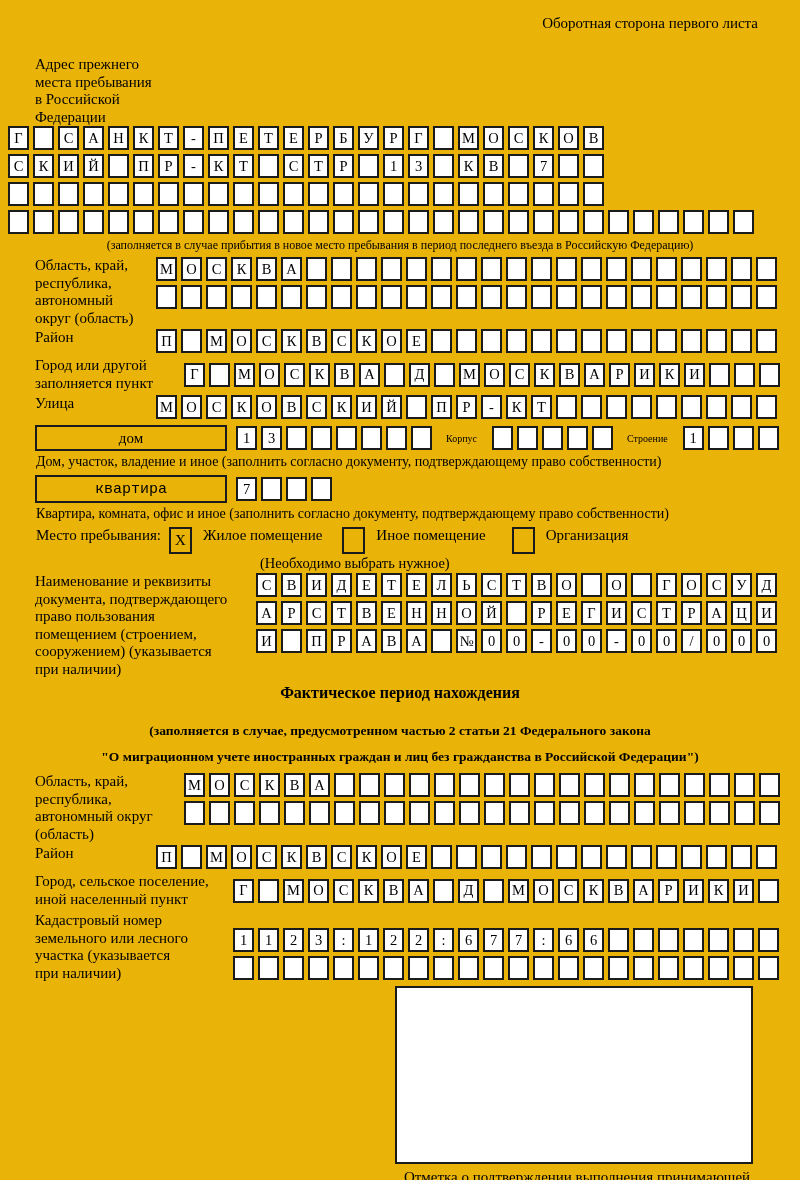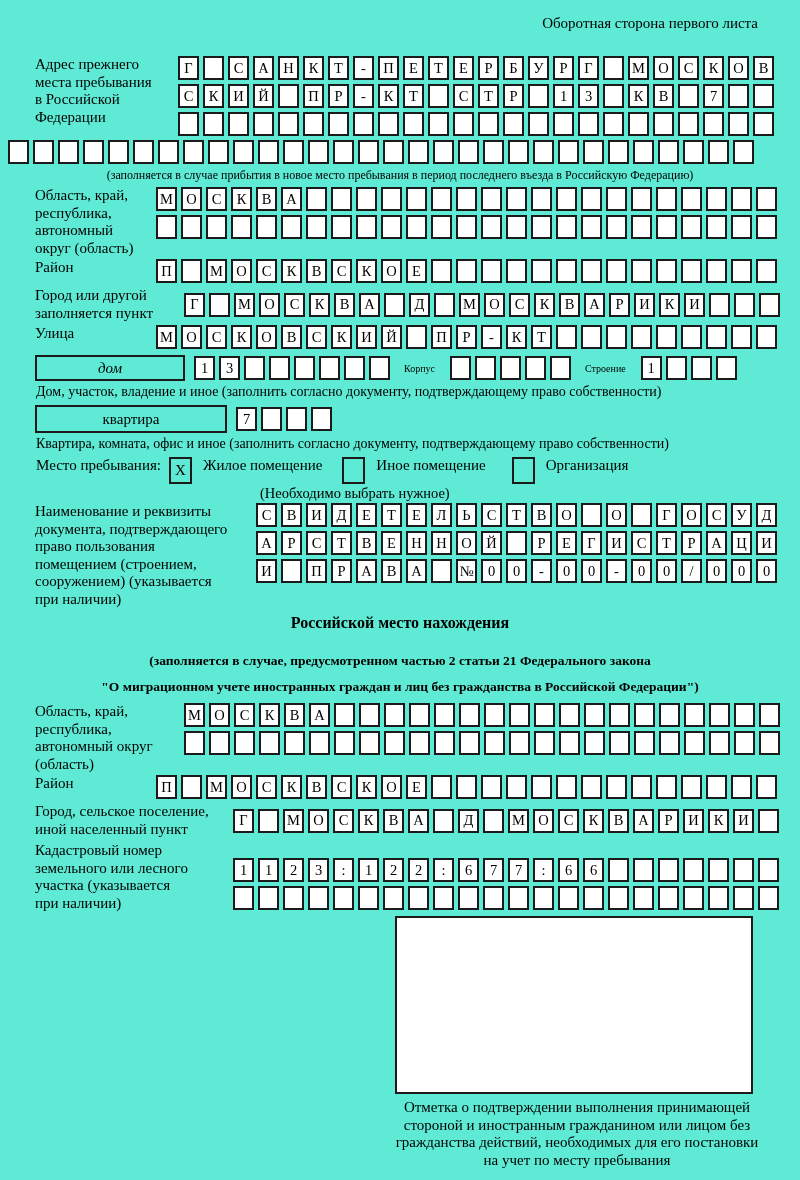--- a/index.html
+++ b/index.html
@@ -1,21 +1,21 @@
 <!DOCTYPE html>
 <html><head>
 <meta charset="utf-8">
 <style>
   html,body{margin:0;padding:0;background:#fff;}
   body{width:800px;height:1180px;overflow:hidden;}
   .page{
     width:800px;height:1180px;box-sizing:border-box;
     padding:14px 8px 0 8px;
     font-family:"Liberation Serif","DejaVu Serif",serif;
-    color:#000;background:#5eead4;
+    color:#000;background:#eab308;
   }
   .corner{ text-align:right;padding-right:34px;font-size:15px;line-height:18px; }
 
   .row{ display:flex;align-items:flex-start; }
   .row.mid{ align-items:center; }
   .lbl{
     flex:none;box-sizing:border-box;padding-left:27px;
     font-size:15px;line-height:17.5px;white-space:pre-line;
   }
   .w170{width:170px}.w148{width:148px}.w176{width:176px}.w248{width:248px}.w225{width:225px}
@@ -23,34 +23,34 @@
   .rows{ display:flex;flex-direction:column;gap:4px; }
   .cells{ display:flex;gap:4px; }
   .cell{
     flex:none;width:21px;height:24px;box-sizing:border-box;
     border:2px solid #1b1b1b;background:#fff;
     display:flex;align-items:center;justify-content:center;
     font-size:14.5px;line-height:1;
   }
   .offset{ margin-top:16px; }
 
-  .block-prev{ margin-top:24px; }
+  .block-prev{ margin-top:24px;flex-direction:column; }
   .fullrow{ margin-top:4px; }
   .center-note{ text-align:center;font-size:12px;line-height:17px;margin-top:3px; }
   .sec-title{ text-align:center;font-weight:bold;font-size:16px;line-height:19px;margin-top:5px; }
 
   .mt2{margin-top:2px}.mt3{margin-top:3px}.mt4{margin-top:4px}.mt9{margin-top:2px}
 
   .house-row{ display:flex;align-items:center;margin-left:27px;margin-top:6px; }
   .named-box{
     flex:none;box-sizing:border-box;border:2px solid #1b1b1b;
     display:flex;align-items:center;justify-content:center;font-size:15px;
   }
-  .dom-box{ width:150px;height:26px;font-style:italic; }
-  .kv-box{ width:192px;height:28px; }
+  .dom-box{ width:192px;height:26px; }
+  .kv-box{ width:192px;height:28px;font-family:Liberation Mono, monospace; }
   .house-row .cells{ margin-left:9px; }
   .inline-lbl{ font-size:10px;margin-left:14px;margin-right:6px;flex:none; }
   .note{ margin-left:28px;font-size:14px;line-height:15px;margin-top:3px; }
 
   .stay-row{ display:flex;align-items:flex-start;margin-left:28px;margin-top:6px;font-size:15px; }
   .checkbox{
     flex:none;width:23px;height:27px;box-sizing:border-box;border:2px solid #1b1b1b;
     display:flex;align-items:center;justify-content:center;font-size:15px;
   }
   .cb1{margin-left:8px}.cb2{margin-left:20px}.cb3{margin-left:26px}
@@ -472,21 +472,21 @@
           <span class="cell">0</span>
           <span class="cell">0</span>
           <span class="cell">/</span>
           <span class="cell">0</span>
           <span class="cell">0</span>
           <span class="cell">0</span>
         </div>
     </div>
   </div>
 
-  <div class="actual-title">Российской место нахождения</div>
+  <div class="actual-title">Фактическое период нахождения</div>
   <div class="actual-foot">(заполняется в случае, предусмотренном частью 2 статьи 21 Федерального закона
 "О миграционном учете иностранных граждан и лиц без гражданства в Российской Федерации")</div>
 
   <div class="row mt3">
     <div class="lbl w176">Область, край,
 республика,
 автономный округ
 (область)</div>
     <div class="rows">
       <div class="cells">

